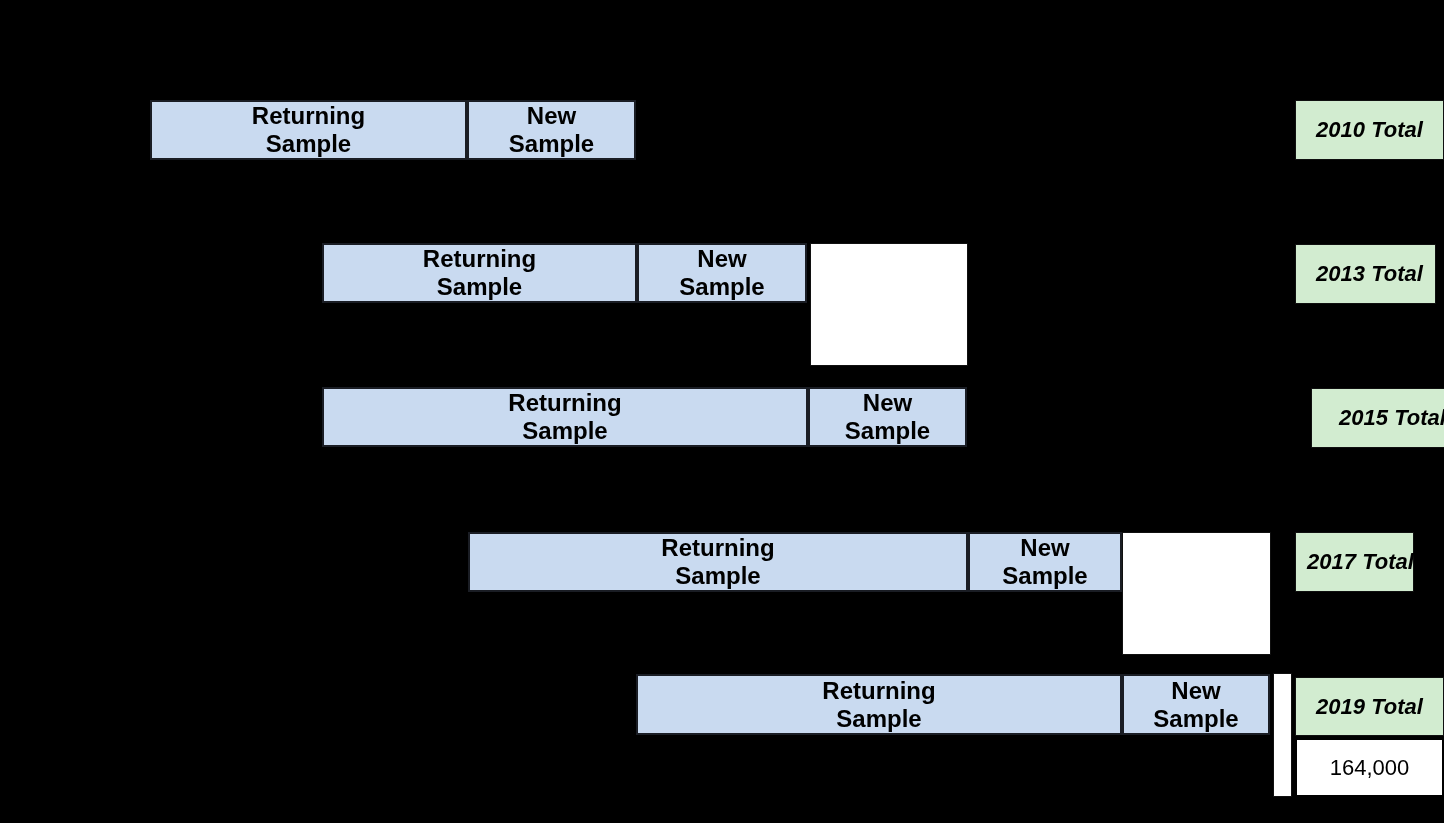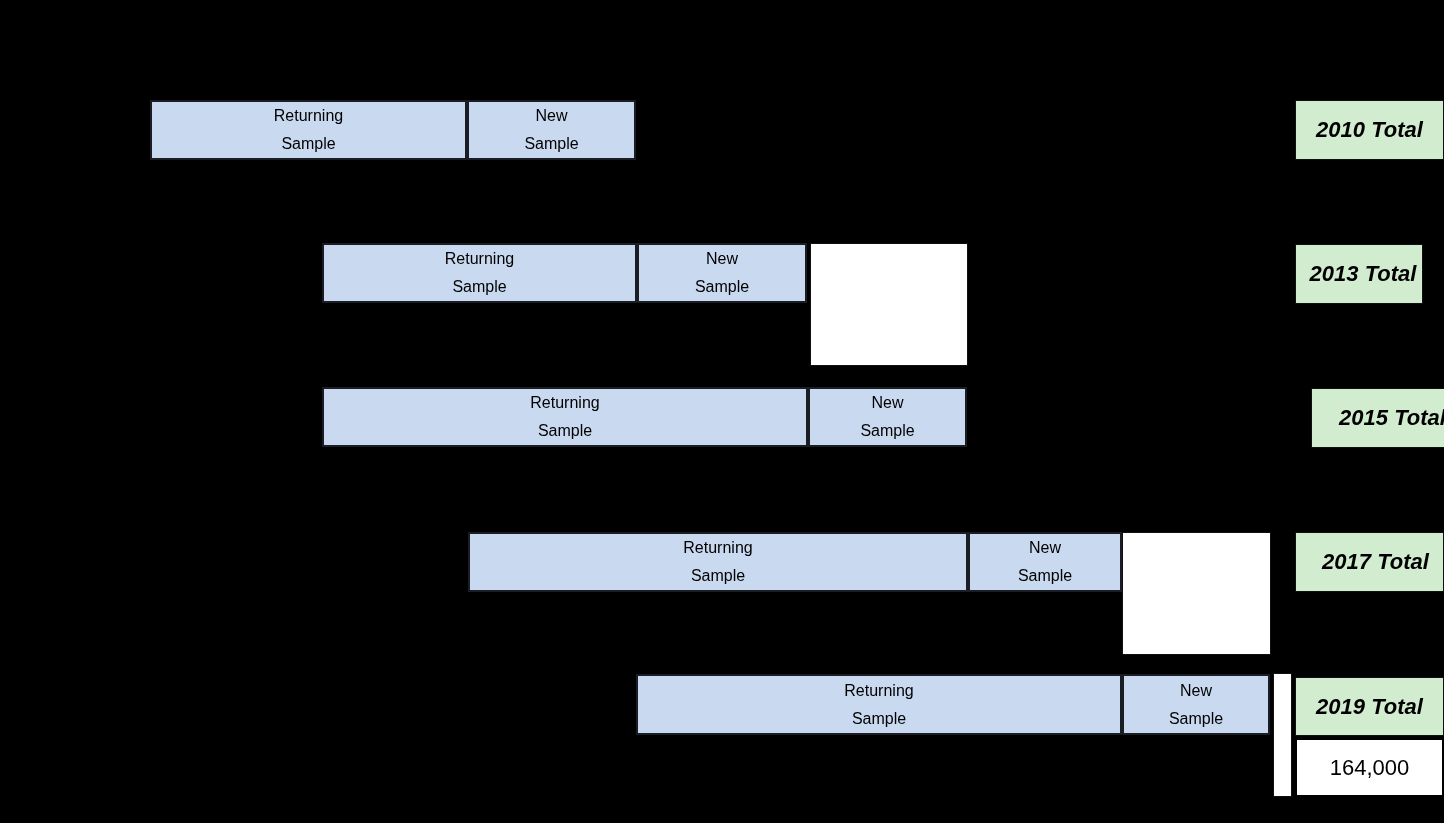--- a/index.html
+++ b/index.html
@@ -20,22 +20,22 @@
     box-sizing: border-box;
     display: flex;
     align-items: center;
     justify-content: center;
     text-align: center;
     color: #000000;
   }
   .bar {
     background: #c9daf0;
     border: 2px solid #1a1d24;
-    font-weight: normal;
-    font-size: 16px;
+    font-weight: bold;
+    font-size: 24px;
     line-height: 28px;
   }
   .bar .lbl {
     width: min-content;       
     margin: 0 auto;
   }
   .total {
     background: #d2ecd0;
     border: 1px solid #101010;
     font-weight: bold;
@@ -70,42 +70,42 @@
     <span>2010 Total</span>
   </div>
 
   <div class="box bar" style="left:322px; top:243px; width:315px; height:60px;">
     <span class="lbl">Returning Sample</span>
   </div>
   <div class="box bar" style="left:637px; top:243px; width:170px; height:60px;">
     <span class="lbl">New Sample</span>
   </div>
   <div class="box attrition" style="left:810px; top:243px; width:158px; height:123px;"></div>
-  <div class="box total" style="left:1295px; top:244px; width:128px; height:60px;padding-left:8px;">
+  <div class="box total" style="left:1295px; top:244px; width:141px; height:60px;padding-left:8px;">
     <span>2013 Total</span>
   </div>
 
   <div class="box bar" style="left:322px; top:387px; width:486px; height:60px;">
     <span class="lbl">Returning Sample</span>
   </div>
   <div class="box bar" style="left:808px; top:387px; width:159px; height:60px;">
     <span class="lbl">New Sample</span>
   </div>
   <div class="box total" style="left:1311px; top:388px; width:163px; height:60px;">
     <span>2015 Total</span>
   </div>
 
   <div class="box bar" style="left:468px; top:532px; width:500px; height:60px;">
     <span class="lbl">Returning Sample</span>
   </div>
   <div class="box bar" style="left:968px; top:532px; width:154px; height:60px;">
     <span class="lbl">New Sample</span>
   </div>
   <div class="box attrition" style="left:1122px; top:532px; width:149px; height:123px;"></div>
-  <div class="box total" style="left:1295px; top:532px; width:149px; height:60px;padding-left:12px;">
+  <div class="box total" style="left:1295px; top:532px; width:119px; height:60px;padding-left:12px;">
     <span>2017 Total</span>
   </div>
 
   <div class="box bar" style="left:636px; top:674px; width:486px; height:61px;">
     <span class="lbl">Returning Sample</span>
   </div>
   <div class="box bar" style="left:1122px; top:674px; width:148px; height:61px;">
     <span class="lbl">New Sample</span>
   </div>
   <div class="box attrition" style="left:1273px; top:673px; width:19px; height:124px;"></div>

